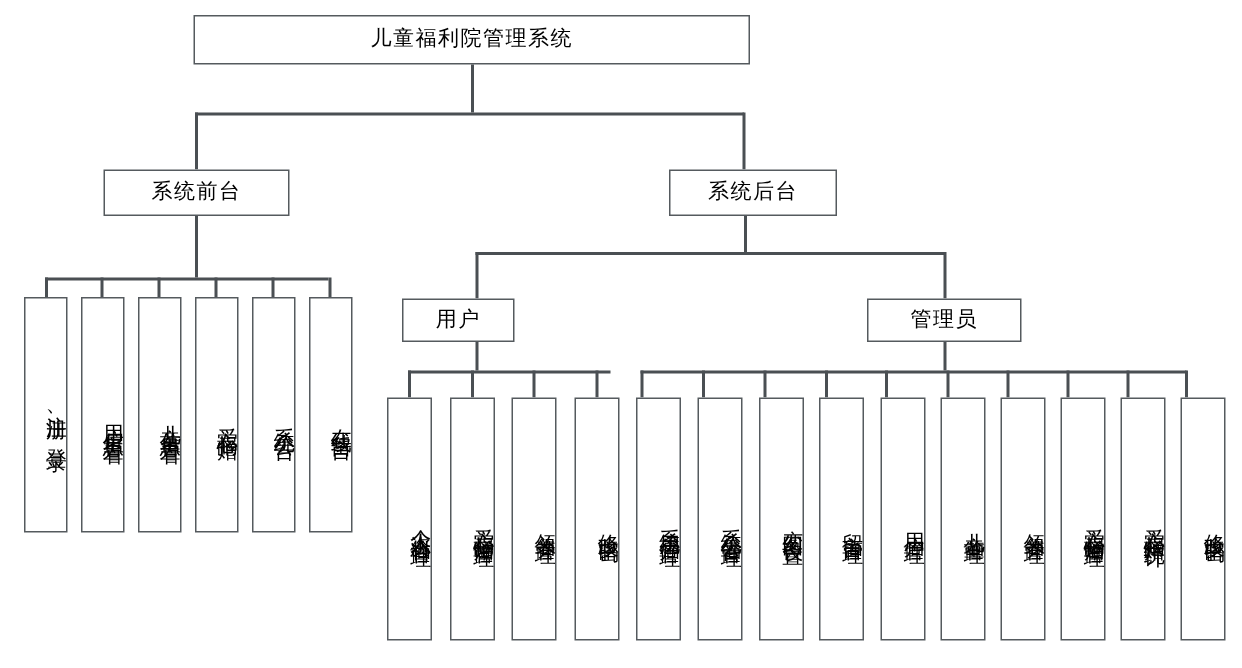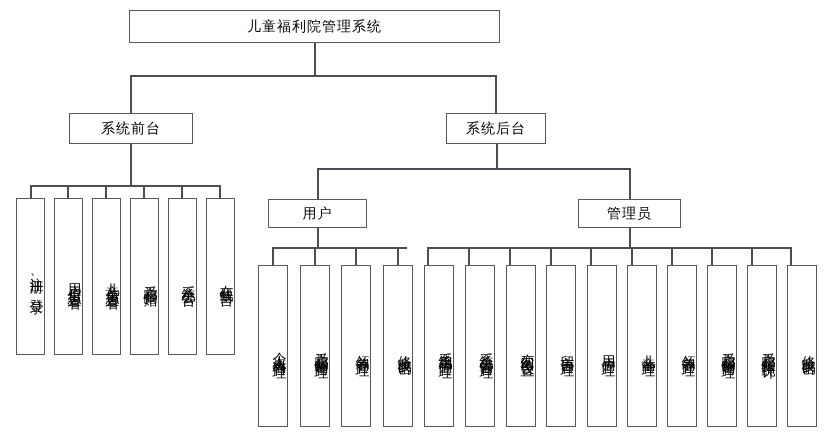--- a/index.html
+++ b/index.html
@@ -60,33 +60,33 @@
   <div class="ln v" style="left:314px;top:43px;width:1.5px;height:32px;"></div>
   <div class="ln h" style="left:130px;top:75px;width:266px;height:1.5px;"></div>
   <div class="ln v" style="left:130px;top:75px;width:1.5px;height:38px;"></div>
   <div class="ln v" style="left:495px;top:75px;width:1.5px;height:38px;"></div>
   <div class="ln h" style="left:396px;top:75px;width:100px;height:1.5px;"></div>
 
   <div class="node horiz" style="left:69px;top:113px;width:124px;height:31px;">
     <span>系统前台</span>
   </div>
 
-  <div class="node horiz" style="left:446px;top:113px;width:100px;height:31px;">
+  <div class="node horiz" style="left:446px;top:113px;width:112px;height:31px;">
     <span>系统后台</span>
   </div>
 
   <div class="ln v" style="left:130px;top:144px;width:1.5px;height:41px;"></div>
   <div class="ln h" style="left:30px;top:185px;width:189px;height:1.5px;"></div>
 
   <div class="ln v" style="left:496px;top:144px;width:1.5px;height:24px;"></div>
   <div class="ln h" style="left:317px;top:168px;width:313px;height:1.5px;"></div>
   <div class="ln v" style="left:317px;top:168px;width:1.5px;height:31px;"></div>
   <div class="ln v" style="left:629px;top:168px;width:1.5px;height:31px;"></div>
 
-  <div class="node horiz" style="left:268px;top:199px;width:99px;height:29px;">
+  <div class="node horiz" style="left:268px;top:199px;width:75px;height:29px;">
     <span>用户</span>
   </div>
 
   <div class="node horiz" style="left:578px;top:199px;width:103px;height:29px;">
     <span>管理员</span>
   </div>
 
   <div class="ln v" style="left:317px;top:228px;width:1.5px;height:19px;"></div>
   <div class="ln h" style="left:272px;top:247px;width:135px;height:1.5px;"></div>
 

